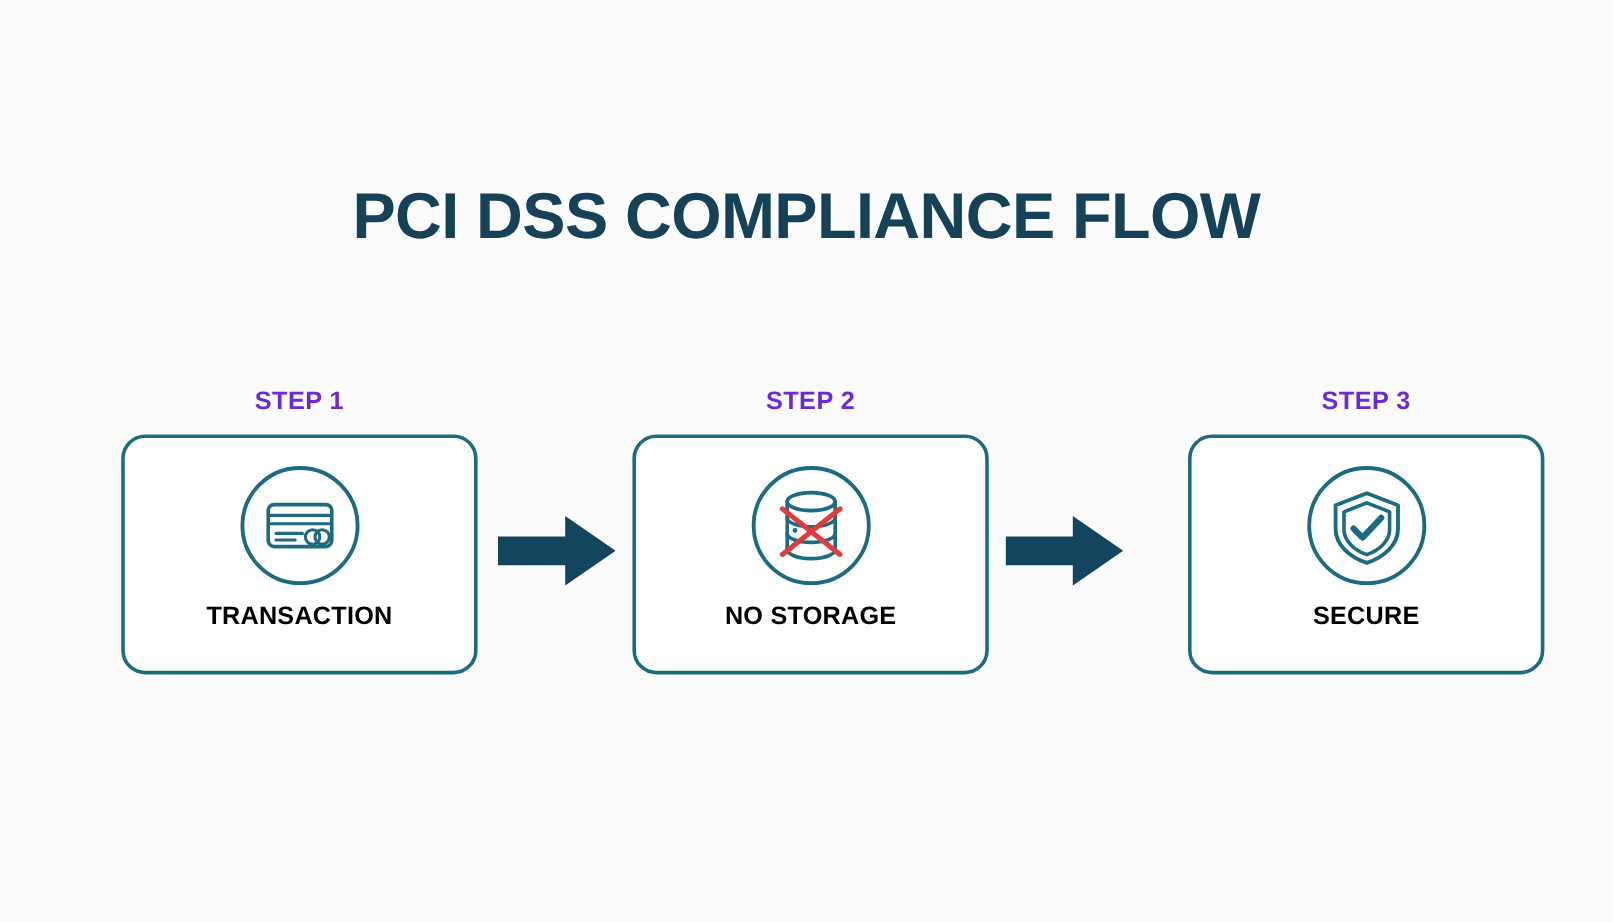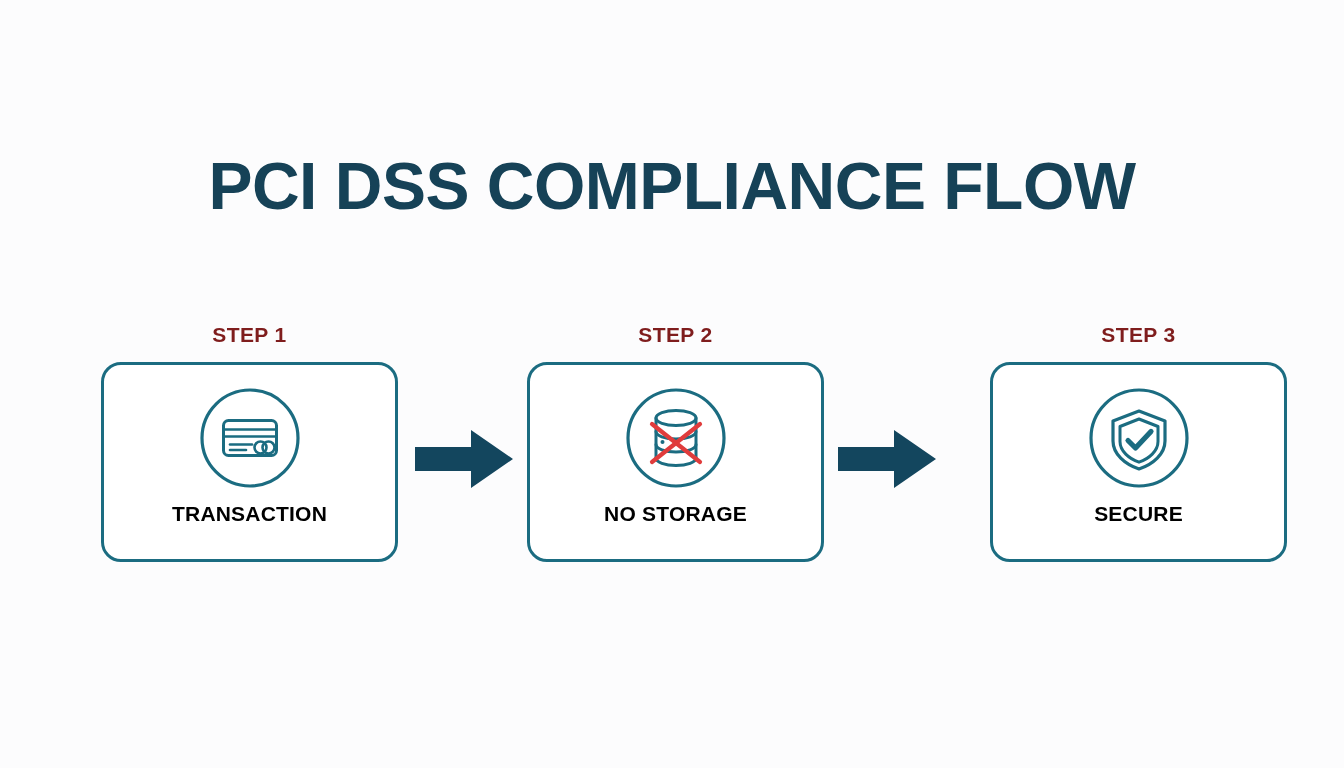--- a/index.html
+++ b/index.html
@@ -9,21 +9,21 @@
     font-family:"Liberation Sans", sans-serif;
     overflow:hidden;
   }
   #stage { position:relative; width:1344px; height:768px; background:#fcfcfd; }
 
   
   .title {
     position:absolute;
     top:152px; left:0; width:1344px;
     text-align:center;
-    font-size:66px;
+    font-size:54px;
     font-weight:bold;
     letter-spacing:-0.5px;
     color:#164257;
     line-height:1.05;
     white-space:nowrap;
   }
 
   
   .flow {
     position:absolute;
@@ -35,21 +35,21 @@
   .step[data-index="0"] { left:0; }
   .step[data-index="1"] { left:426px; }
   .step[data-index="2"] { left:842px;margin-left:47px; }
 
   .step-label {
     height:30px;
     text-align:center;
     font-size:21px;
     font-weight:bold;
     letter-spacing:0.4px;
-    color:#7f1d1d;
+    color:#6d28d9;
     line-height:30px;
   }
 
   .card {
     position:relative;
     margin-top:12px;
     width:297px; height:200px;
     background:#ffffff;
     border:3px solid #1b6c81;
     border-radius:20px;

